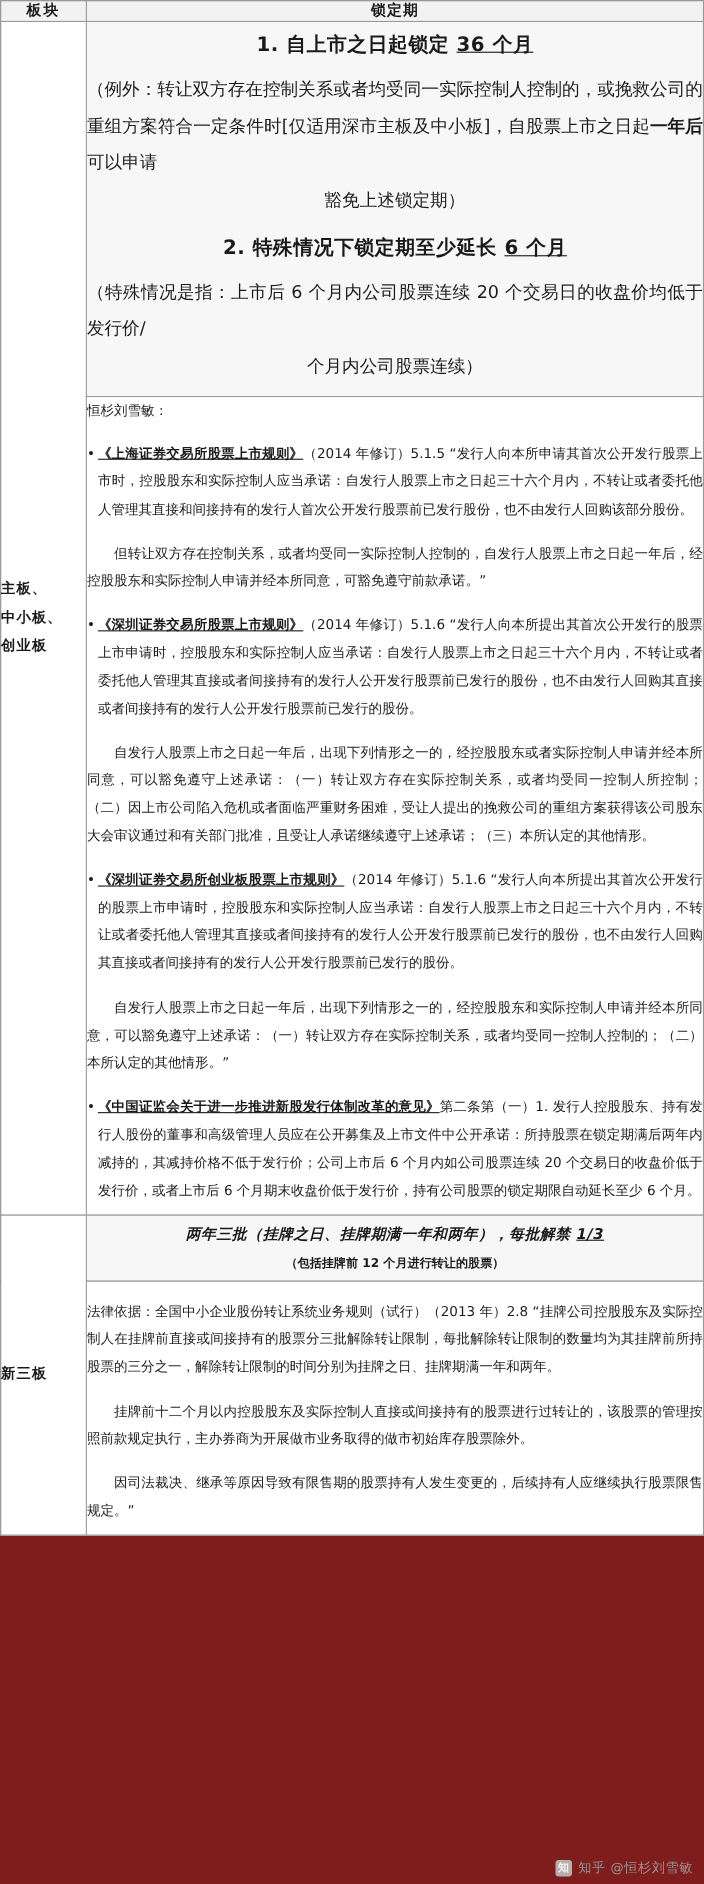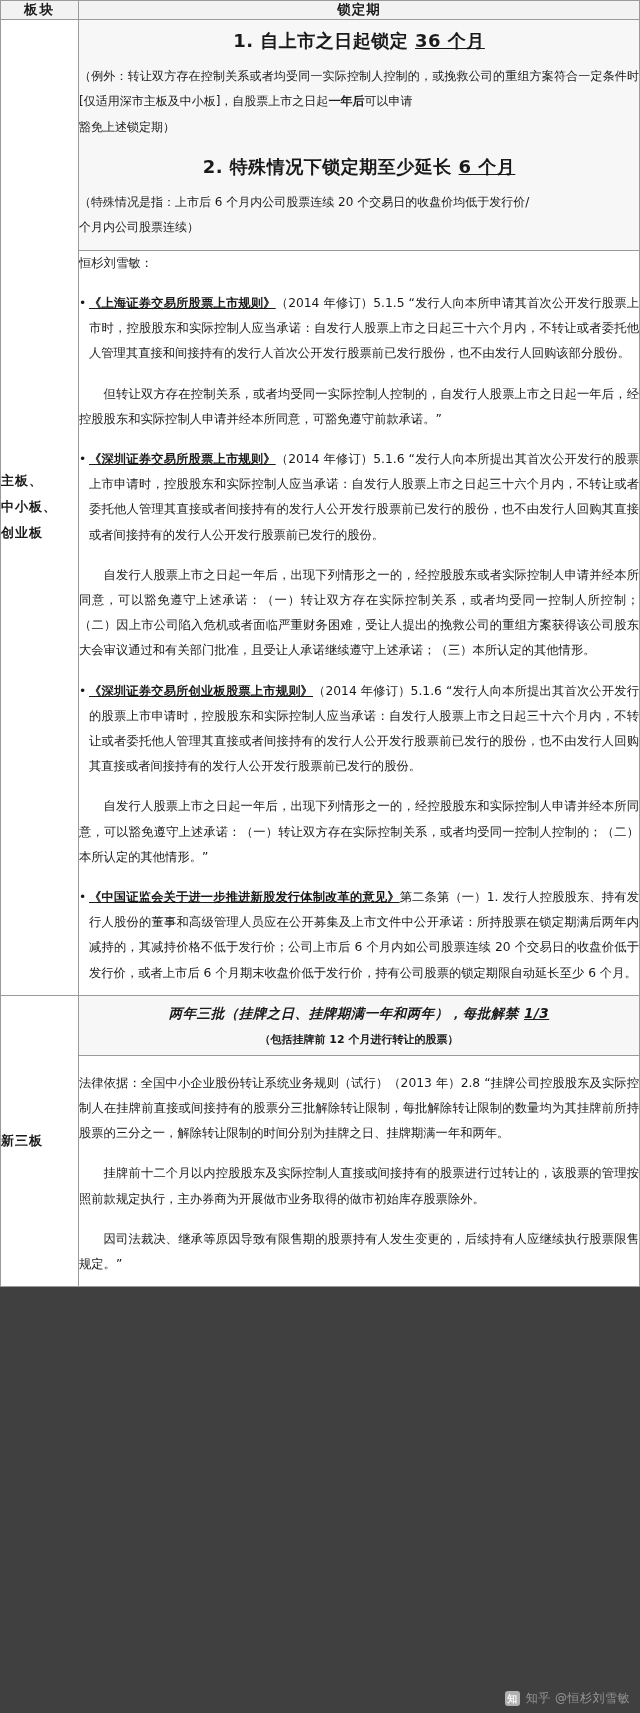--- a/index.html
+++ b/index.html
@@ -10,21 +10,21 @@
   }
   body {
     width: 640px;
     font-family: "DejaVu Sans", "Liberation Sans", sans-serif;
     color: #1a1a1a;
   }
   .page {
     width: 640px;
     min-height: 1713px;
     position: relative;
-    background: #404040;
+    background: #7f1d1d;
   }
   table.doc-table {
     width: 100%;
     border-collapse: collapse;
     table-layout: fixed;
   }
   table.doc-table td, table.doc-table th {
     border: 1px solid #9a9a9a;
     vertical-align: middle;
     padding: 0;
@@ -59,28 +59,28 @@
   .sum-title {
     text-align: center;
     font-weight: bold;
     font-size: 18px;
     line-height: 1.9;
     margin: 4px 0 6px 0;
     letter-spacing: 0.5px;
   }
   .sum-title .u { text-decoration: underline; }
   .sum-note {
-    font-size: 12px;
+    font-size: 16px;
     line-height: 2.1;
     text-align: justify;
     text-justify: inter-ideograph;
     margin: 0 0 10px 0;
   }
   .sum-note .b { font-weight: bold; }
-  .sum-note .last { display: block; }
+  .sum-note .last { display: block; text-align: center; }
   p.para {
     font-size: 12.3px;
     line-height: 2.05;
     text-align: justify;
     text-justify: inter-ideograph;
     margin: 15px 0 9px 0;
   }
   p.para.indent { text-indent: 2em; }
   p.para.bullet { position: relative; padding-left: 10px; }
   p.para.bullet::before {

